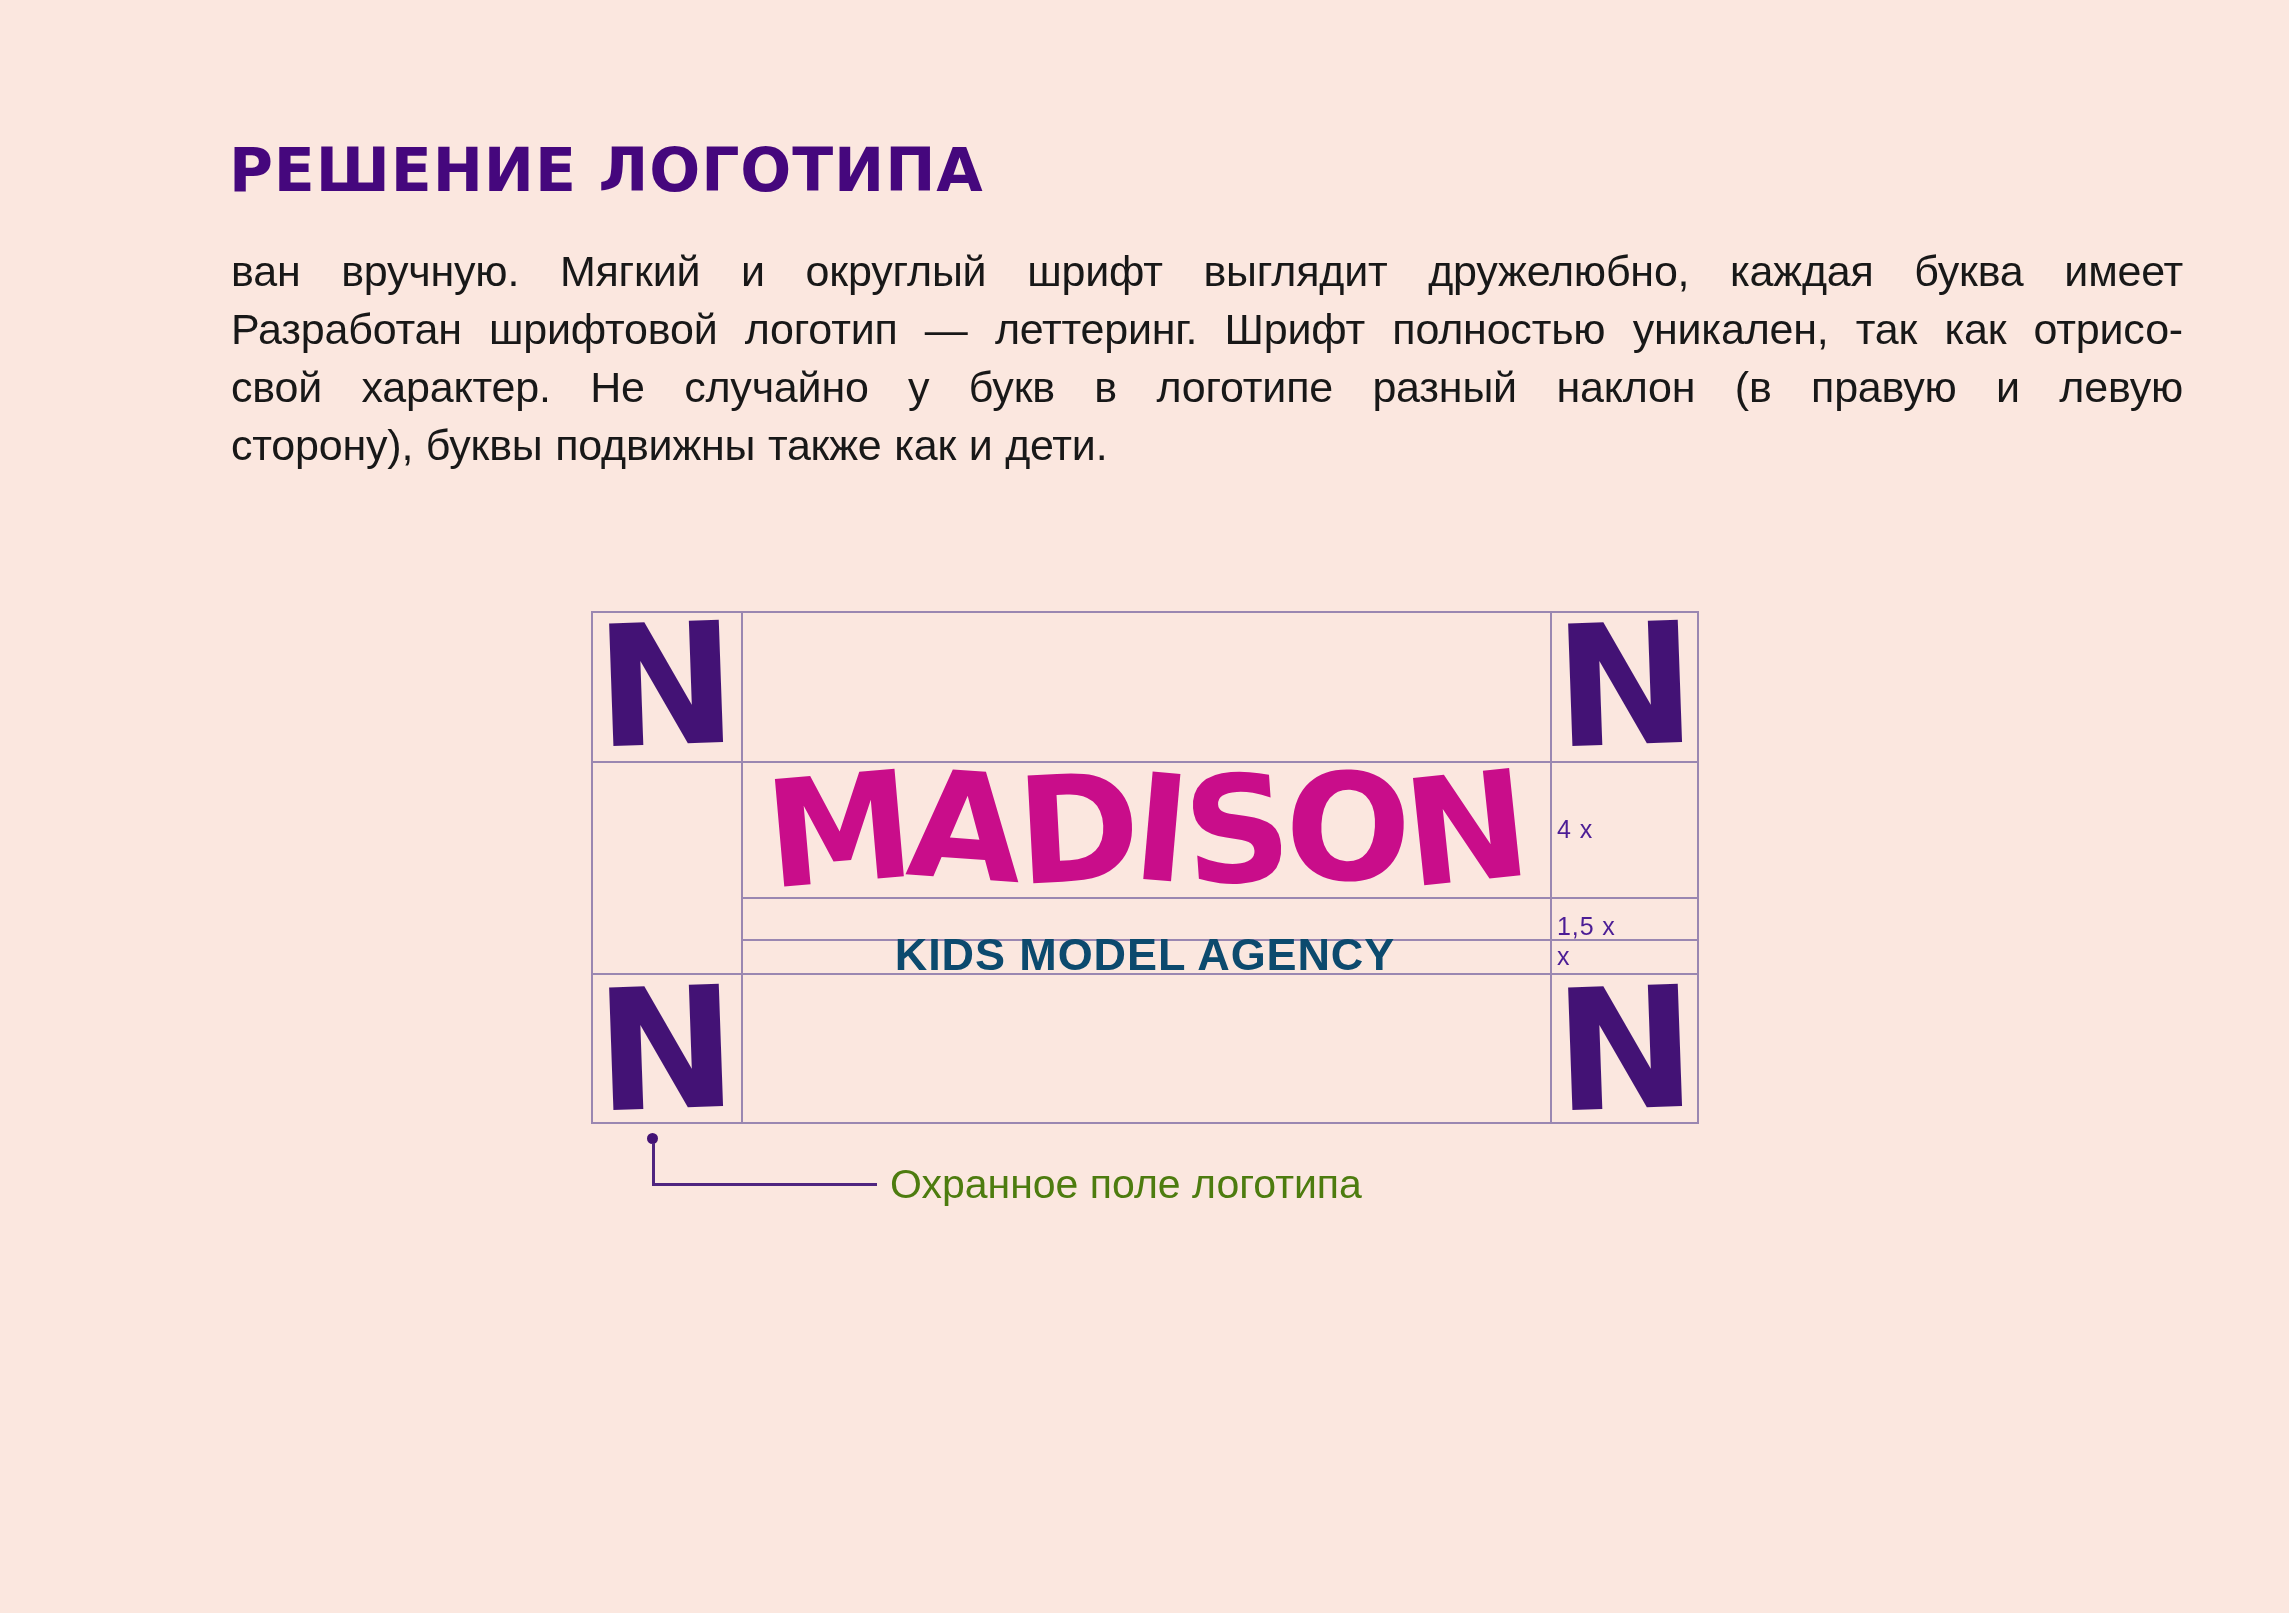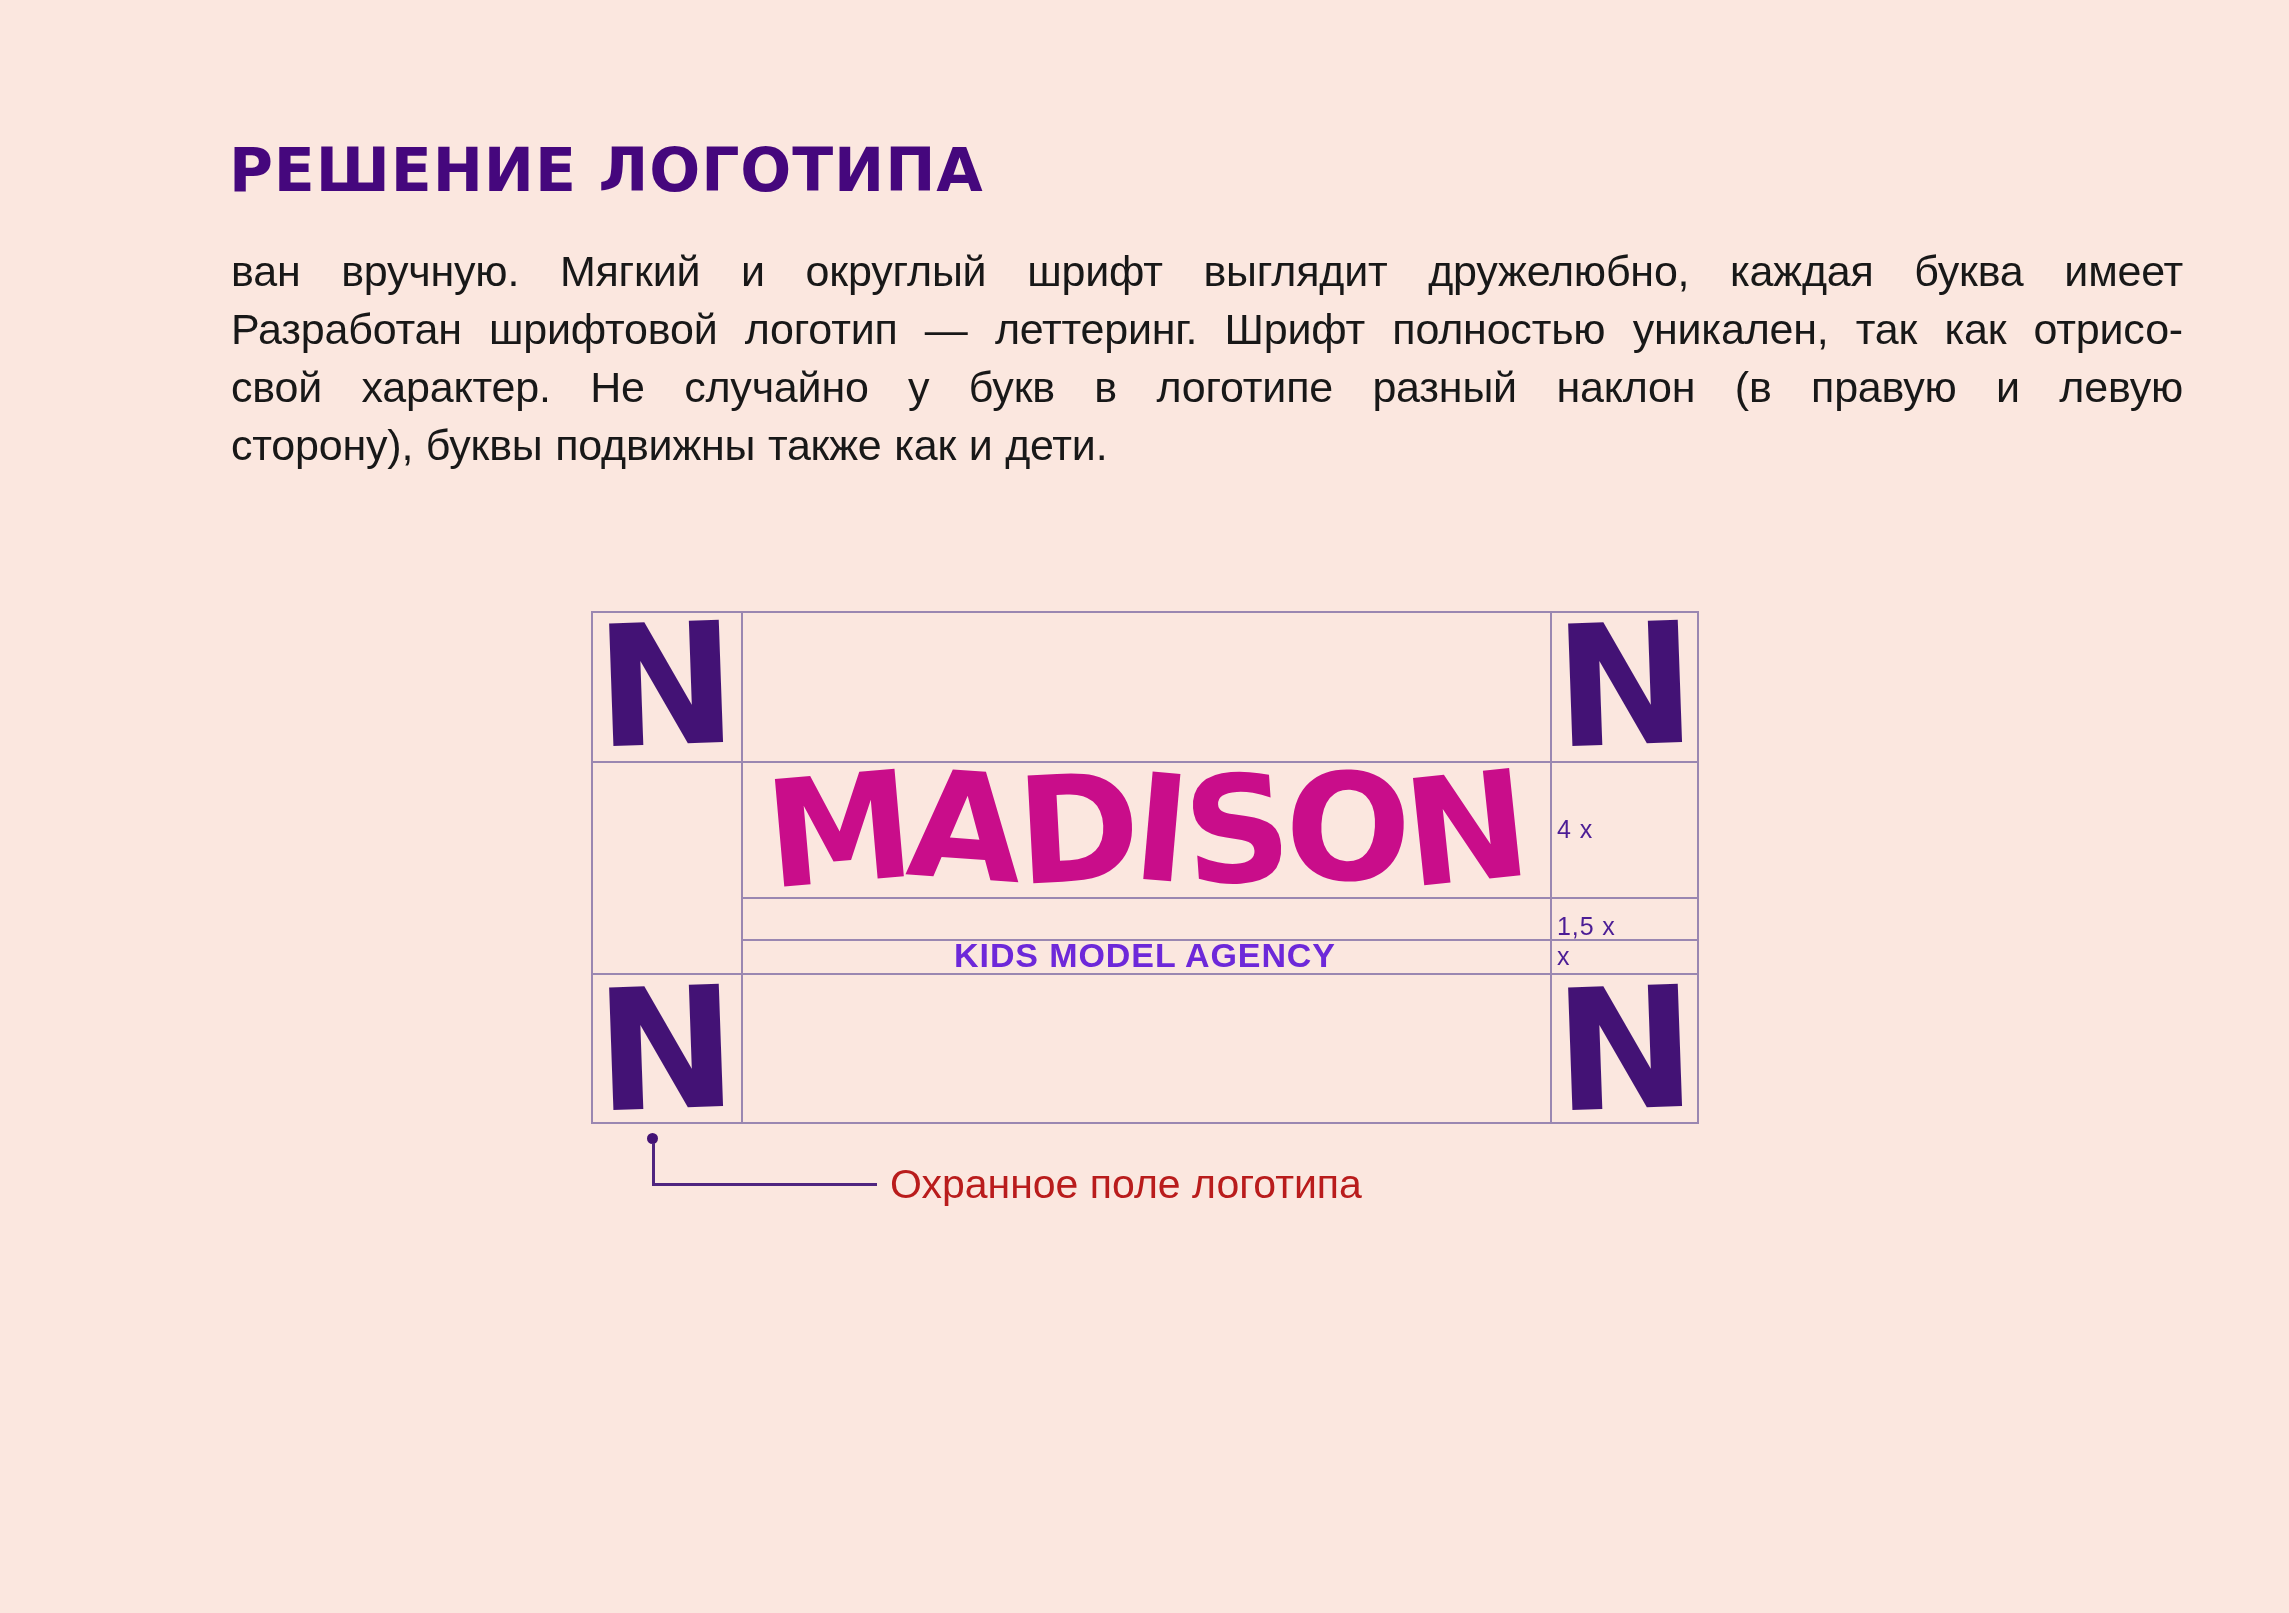--- a/index.html
+++ b/index.html
@@ -81,23 +81,23 @@
   .l4{transform:rotate(-4deg) translateY(1.8px);}
   .l5{transform:rotate(3deg) translateY(-0.9px);}
   .l6{transform:rotate(-6deg) translateY(0.9px);}
 
   
   #tagline-box{
     position:absolute;left:150px;top:326px;width:808px;height:36px;
     display:flex;align-items:center;justify-content:center;
   }
   #tagline{
-    font-weight:bold;font-size:34px;line-height:36px;
+    font-weight:bold;font-size:45px;line-height:36px;
     letter-spacing:0.9px;
-    color:#6d28d9;
+    color:#0c4a6e;
     white-space:nowrap;
   }
 
   
   .mlabel{
     position:absolute;left:966px;
     display:flex;align-items:center;
     font-size:25px;color:#4c1d95;letter-spacing:0.9px;
     white-space:nowrap;
   }
@@ -108,21 +108,21 @@
   
   #leader-dot{
     left:647px;top:1133px;width:11px;height:11px;border-radius:50%;
     background:#431275;
   }
   #leader-vline{left:652px;top:1143px;width:2.8px;height:42px;background:#4f2580;}
   #leader-hline{left:652px;top:1183px;width:225px;height:2.8px;background:#4f2580;}
   #caption{
     left:890px;top:1162px;
     font-size:41px;line-height:44px;
-    color:#b91c1c;
+    color:#4d7c0f;
     white-space:nowrap;
   }
 </style>
 </head>
 <body>
 
 <div class="abs" id="page-title">РЕШЕНИЕ ЛОГОТИПА</div>
 
 <div class="abs" id="intro">
   <div class="pline">ван вручную. Мягкий и округлый шрифт выглядит дружелюбно, каждая буква имеет</div>

